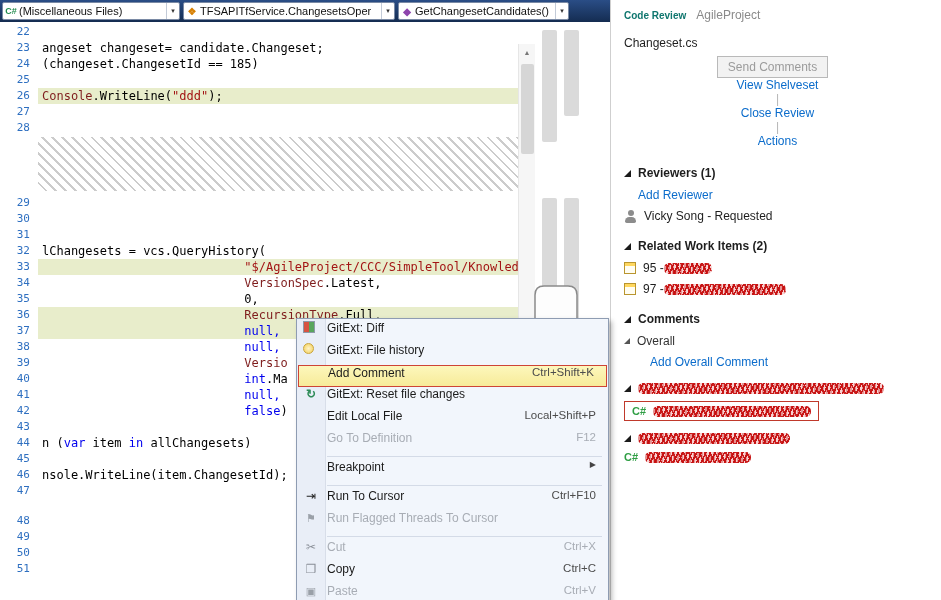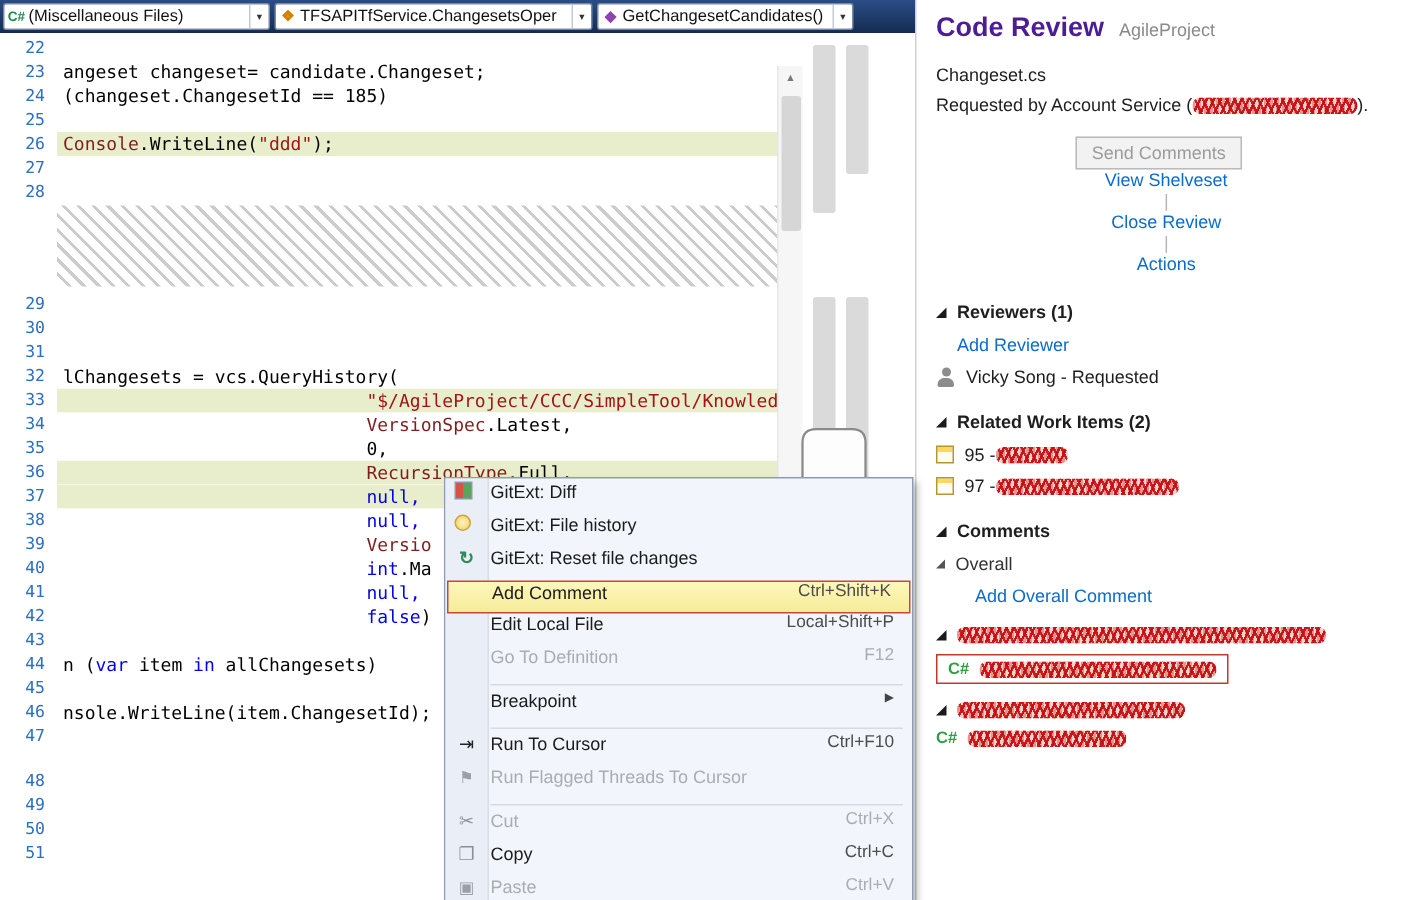--- a/index.html
+++ b/index.html
@@ -55,21 +55,21 @@
   .ico-reset::before{content:"\21BB";color:#2e8b57;font-weight:bold;font-size:12px;}
   .ico-cursor::before{content:"\21E5";color:#222;font-size:12px;}
   .ico-flag::before{content:"\2691";color:#9aa0a8;font-size:11px;}
   .ico-cut::before{content:"\2702";color:#8a8f98;font-size:12px;}
   .ico-copy::before{content:"\2750";color:#8a8f98;font-size:12px;}
   .ico-paste::before{content:"\25A3";color:#9aa0a8;font-size:11px;}
 
   
   .panel{position:absolute;left:612px;top:0;width:329px;height:600px;background:#fff;padding:8px 10px 0 12px;font-size:12px;color:#1e1e1e;}
   .p-head{display:flex;align-items:baseline;margin-bottom:14px;}
-  .p-title{font-size:18px;font-weight:bold;color:#4c1d95;}
+  .p-title{font-size:10px;font-weight:bold;color:#0f766e;}
   .p-proj{color:#8a8a8a;margin-left:10px;font-size:12px;}
   .p-file{margin-bottom:6px;}
   .p-req{margin-bottom:14px;}
   .p-actions{display:flex;align-items:center;margin-bottom:18px;white-space:nowrap;flex-direction:column;}
   .btn{font-size:12px;padding:3px 10px;background:#f2f2f2;border:1px solid #b9b9b9;color:#9b9b9b;margin-right:10px;font-family:"Liberation Sans",sans-serif;}
   .plink{color:#0b6ccb;text-decoration:none;cursor:pointer;}
   .psep{color:#b5b5b5;margin:0 7px;}
   .sec-h{display:flex;align-items:center;font-weight:bold;margin:16px 0 8px 0;}
   .tri{width:0;height:0;border-left:7px solid transparent;border-bottom:7px solid #1a1a1a;margin-right:7px;display:inline-block;}
   .tri.sm{border-left-width:6px;border-bottom-width:6px;border-bottom-color:#555;}
@@ -257,28 +257,28 @@
 
   <div class="menu" id="context-menu">
       <div class="menu-item">
         <span class="mi ico-diff"></span>
         <span class="ml">GitExt: Diff</span>
       </div>
       <div class="menu-item">
         <span class="mi ico-history"></span>
         <span class="ml">GitExt: File history</span>
       </div>
-      <div class="menu-item">
-        <span class="mi ico-reset"></span>
-        <span class="ml">GitExt: Reset file changes</span>
-      </div>
       <div class="menu-item hot">
         <span class="mi"></span>
         <span class="ml">Add Comment</span>
         <span class="msc">Ctrl+Shift+K</span>
+      </div>
+      <div class="menu-item">
+        <span class="mi ico-reset"></span>
+        <span class="ml">GitExt: Reset file changes</span>
       </div>
       <div class="menu-item">
         <span class="mi"></span>
         <span class="ml">Edit Local File</span>
         <span class="msc">Local+Shift+P</span>
       </div>
       <div class="menu-item disabled">
         <span class="mi"></span>
         <span class="ml">Go To Definition</span>
         <span class="msc">F12</span>
@@ -316,23 +316,20 @@
         <span class="msc">Ctrl+V</span>
       </div>
     </div>
 
   <aside class="panel">
     <div class="p-head">
       <span class="p-title">Code Review</span>
       <span class="p-proj">AgileProject</span>
     </div>
     <div class="p-file">Changeset.cs</div>
-    <div class="p-req">
-      <span>Requested by Account Service (</span><span class="scribble" style="width:110px"></span><span>).</span>
-    </div>
     <div class="p-actions">
       <button class="btn">Send Comments</button>
       <a class="plink">View Shelveset</a>
       <span class="psep">|</span>
       <a class="plink">Close Review</a>
       <span class="psep">|</span>
       <a class="plink">Actions</a>
 
     </div>
 

